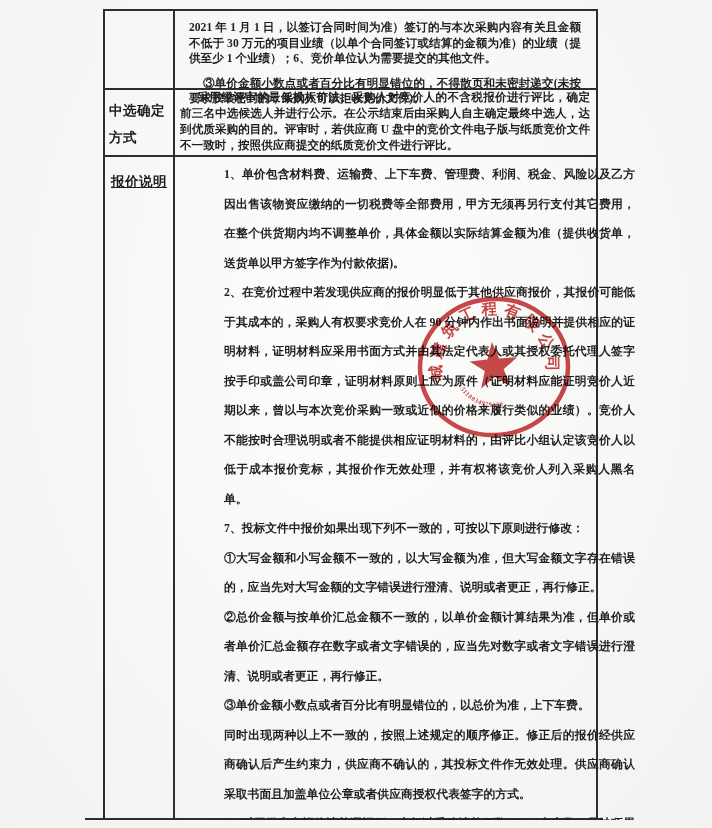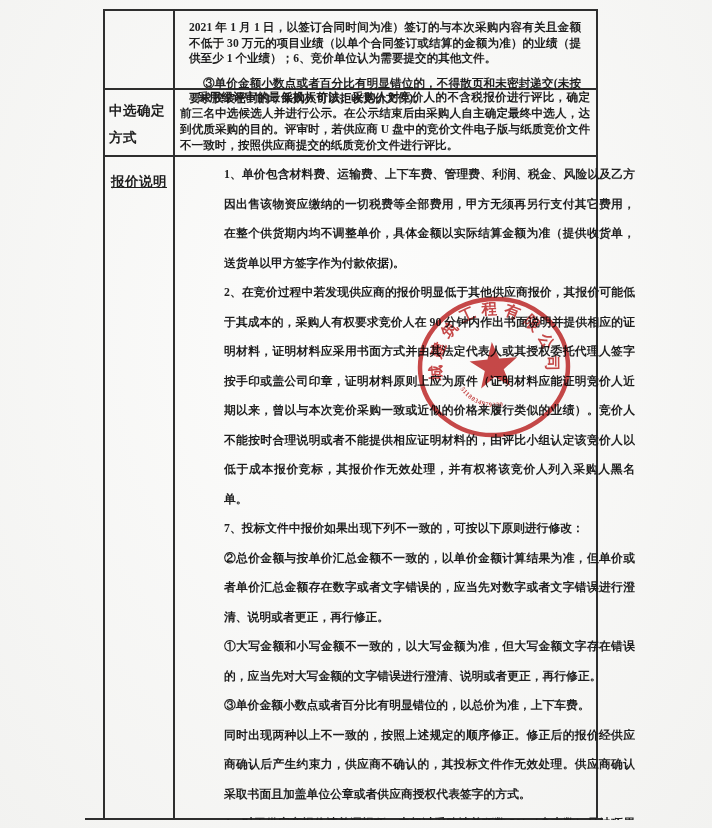--- a/index.html
+++ b/index.html
@@ -82,22 +82,22 @@
   </div>
 
   <div class="cell label-cell row2-label">中选确定方式</div>
   <div class="cell row2-content">采用经评审的最低投标价法。采购人对竞价人的不含税报价进行评比，确定前三名中选候选人并进行公示。在公示结束后由采购人自主确定最终中选人，达到优质采购的目的。评审时，若供应商 U 盘中的竞价文件电子版与纸质竞价文件不一致时，按照供应商提交的纸质竞价文件进行评比。</div>
 
   <div class="cell label-cell row3-label">报价说明</div>
   <div class="cell row3-content">
       <p class="para">1、单价包含材料费、运输费、上下车费、管理费、利润、税金、风险以及乙方因出售该物资应缴纳的一切税费等全部费用，甲方无须再另行支付其它费用，在整个供货期内均不调整单价，具体金额以实际结算金额为准（提供收货单，送货单以甲方签字作为付款依据)。</p>
       <p class="para">2、在竞价过程中若发现供应商的报价明显低于其他供应商报价，其报价可能低于其成本的，采购人有权要求竞价人在 90 分钟内作出书面说明并提供相应的证明材料，证明材料应采用书面方式并由其法定代表人或其授权委托代理人签字按手印或盖公司印章，证明材料原则上应为原件（证明材料应能证明竞价人近期以来，曾以与本次竞价采购一致或近似的价格来履行类似的业绩）。竞价人不能按时合理说明或者不能提供相应证明材料的，由评比小组认定该竞价人以低于成本报价竞标，其报价作无效处理，并有权将该竞价人列入采购人黑名单。</p>
       <p class="para">7、投标文件中报价如果出现下列不一致的，可按以下原则进行修改：</p>
+      <p class="para">①大写金额和小写金额不一致的，以大写金额为准，但大写金额文字存在错误的，应当先对大写金额的文字错误进行澄清、说明或者更正，再行修正。</p>
       <p class="para">②总价金额与按单价汇总金额不一致的，以单价金额计算结果为准，但单价或者单价汇总金额存在数字或者文字错误的，应当先对数字或者文字错误进行澄清、说明或者更正，再行修正。</p>
-      <p class="para">①大写金额和小写金额不一致的，以大写金额为准，但大写金额文字存在错误的，应当先对大写金额的文字错误进行澄清、说明或者更正，再行修正。</p>
       <p class="para">③单价金额小数点或者百分比有明显错位的，以总价为准，上下车费。</p>
       <p class="para">同时出现两种以上不一致的，按照上述规定的顺序修正。修正后的报价经供应商确认后产生约束力，供应商不确认的，其投标文件作无效处理。供应商确认采取书面且加盖单位公章或者供应商授权代表签字的方式。</p>
       <p class="para">4、对于供应商报价清单漏报项，未超过采购清单项数 5%（含本数）且缺项累计金额未超过采购控制价 2%的，采购人视为供应商漏项价格包含在其他分项报价及总报价</p>
     </div>
 
   <div class="stamp">
     <svg viewBox="0 0 158 144">
       <ellipse cx="79" cy="72" rx="74" ry="68" fill="none" stroke="var(--stamp_red)" stroke-width="4.5"></ellipse>
       <polygon points="79,47 84.9,63.9 102.8,64.3 88.5,75.1 93.7,92.2 79,82 64.3,92.2 69.5,75.1 55.2,64.3 73.1,63.9" fill="var(--stamp_red)"></polygon>
       <defs>

